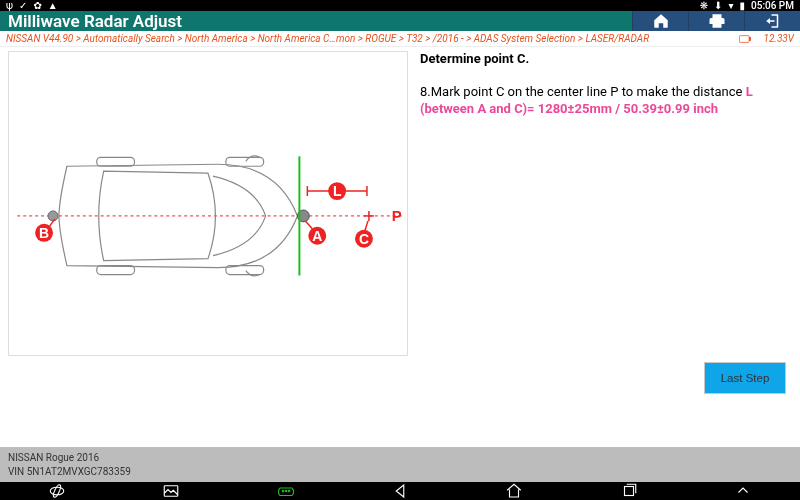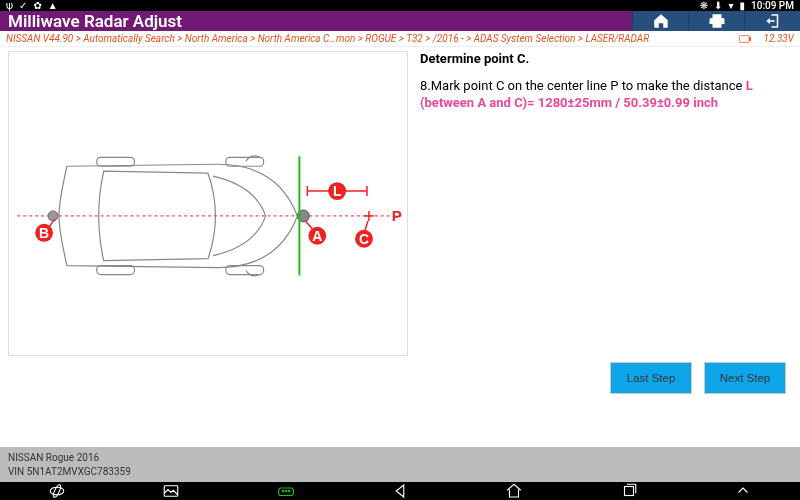--- a/index.html
+++ b/index.html
@@ -12,21 +12,21 @@
   
   .statusbar {
     height: 17px; background: #000; color: #fff;
     display: flex; align-items: center; justify-content: space-between;
     padding: 0 6px; font-size: 10px;
   }
   .statusbar .left, .statusbar .right { display: flex; gap: 6px; align-items: center; }
   .statusbar .right span { font-weight: 500; }
   
   .titlebar {
-    height: 28px; background: #701a75;
+    height: 28px; background: #0f766e;
     display: flex; align-items: center; justify-content: space-between;
     color: #fff; padding-left: 8px;
   }
   .titlebar .title { font-size: 17px; font-weight: 600; }
   .titlebar .actions { display: flex; height: 100%; }
   .titlebar .actionbtn {
     width: 56px; display: flex; align-items: center; justify-content: center;
     border-left: 1px solid rgba(0,0,0,0.2);
     background: #274f7e;
   }
@@ -48,21 +48,21 @@
   }
   .diagram {
     flex: 0 0 400px; height: 305px;
     border: 1px solid #ddd;
     background: #fff;
     position: relative;
     overflow: hidden;
   }
   .diagram svg { width: 100%; height: 100%; }
   .instructions { flex: 1; font-size: 13px; color: #000; line-height: 1.3; }
-  .instructions .heading { font-weight: 700; margin-bottom: 10px; }
+  .instructions .heading { font-weight: 700; margin-bottom: 16px; }
   .instructions .highlight { color: #ec4899; font-weight: 700; }
   
   .buttonrow {
     height: 44px; display: flex; justify-content: flex-end; gap: 12px;
     padding: 6px 14px;
     background: #fff;
   }
   .buttonrow button {
     min-width: 82px; height: 32px; background: #0ea5e9;
     border: 1px solid #c7c7c7; color: #333;
@@ -92,21 +92,21 @@
     <span>ψ</span>
     <span>✓</span>
     <span>✿</span>
     <span>▲</span>
   </div>
   <div class="right">
     <span>❋</span>
     <span>⬇</span>
     <span>▾</span>
     <span>▮</span>
-    <span>10:09 PM</span>
+    <span>05:06 PM</span>
   </div>
 </div>
 
 <div class="titlebar">
   <div class="title">Milliwave Radar Adjust</div>
   <div class="actions">
     <div class="actionbtn">
       <svg viewBox="0 0 24 24">
           <path d="M3 11 12 3l9 8v9a1 1 0 0 1-1 1h-5v-6h-6v6H4a1 1 0 0 1-1-1z"></path>
         </svg>
@@ -201,21 +201,20 @@
   <div class="instructions">
     <div class="heading">Determine point C.</div>
     <div>
       <span>8.Mark point C on the center line P to make the distance </span><span class="highlight">L (between A and C)= 1280±25mm / 50.39±0.99 inch</span>
     </div>
   </div>
 </div>
 
 <div class="buttonrow">
   <button>Last Step</button>
-  <button>Next Step</button>
 </div>
 
 <div class="vehiclestrip">
   <div>NISSAN Rogue 2016</div>
   <div>VIN 5N1AT2MVXGC783359</div>
 </div>
 
 <div class="navbar">
   <div class="navbtn">
     <svg viewBox="0 0 24 24">

